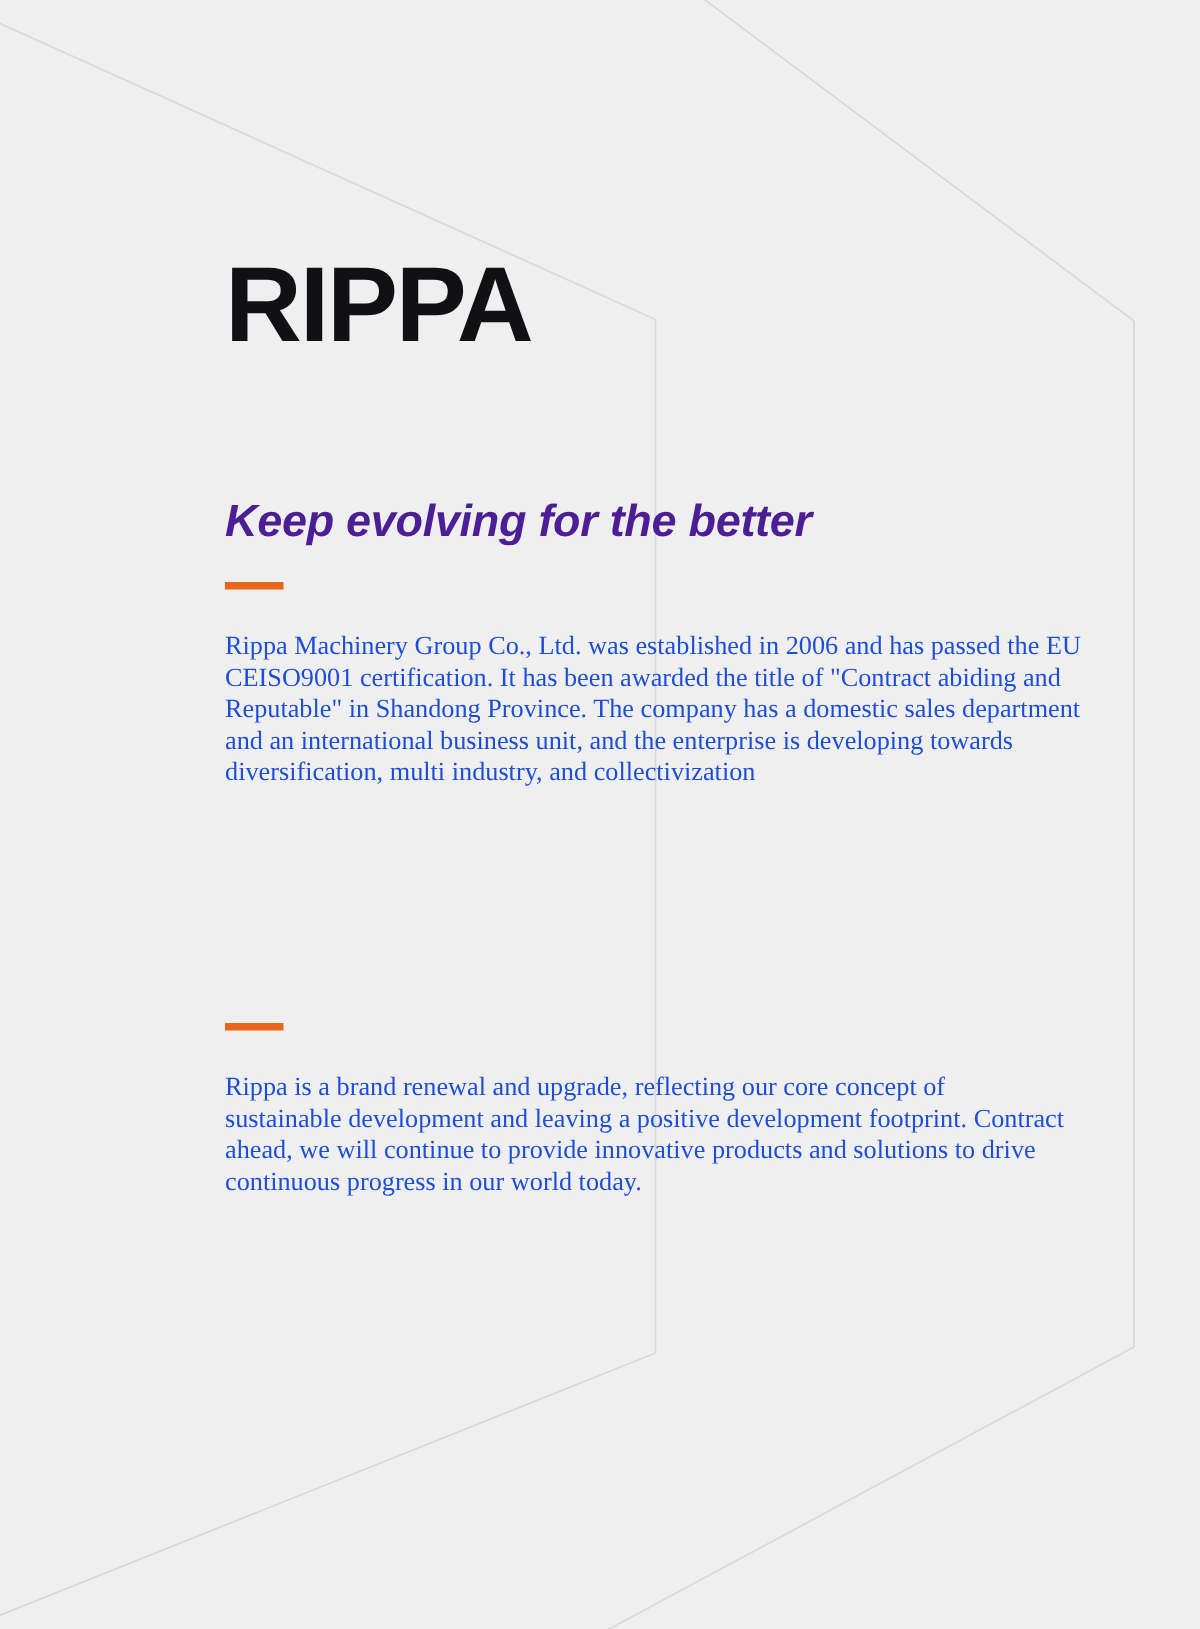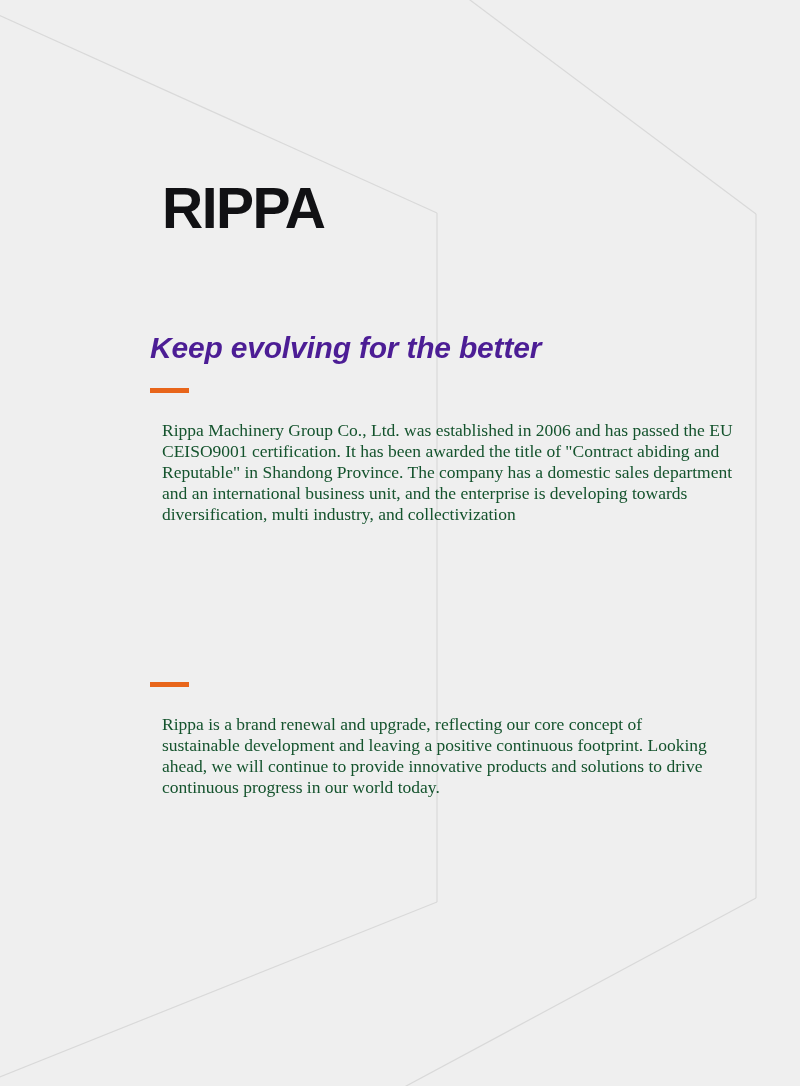--- a/index.html
+++ b/index.html
@@ -33,25 +33,25 @@
     left: 150px;
     top: 0;
     width: 600px;
   }
   .brand-logo {
     position: absolute;
     left: 0;
     top: 168px;
     font-family: "Liberation Sans", sans-serif;
     font-weight: bold;
-    font-size: 57px;
+    font-size: 71px;
     letter-spacing: -1.5px;
     line-height: 1;
     color: #111114;
-    margin: 12px;
+    margin: 0;
     white-space: nowrap;
   }
   .section-one {
     position: absolute;
     left: 0;
     top: 330px;
     width: 600px;
   }
   .section-two {
     position: absolute;
@@ -73,22 +73,22 @@
   .heading-rule {
     width: 39px;
     height: 5px;
     background: #e8651a;
     margin-top: 22px;
   }
   .body-copy {
     font-family: "Liberation Serif", serif;
     font-size: 17.5px;
     line-height: 21px;
-    color: #14532d;
-    margin: 12px;
+    color: #1d4ed8;
+    margin: 0;
     width: 588px;
   }
   .section-one .body-copy {
     margin-top: 27px;
   }
   .section-two .body-copy {
     margin-top: 27px;
     width: 560px;
   }
 </style>
@@ -113,17 +113,17 @@
     <h1 class="brand-logo">RIPPA</h1>
 
     <section class="section-one">
       <h2 class="section-heading">Keep evolving for the better</h2>
       <div class="heading-rule"></div>
       <p class="body-copy">Rippa Machinery Group Co., Ltd. was established in 2006 and has passed the EU CEISO9001 certification. It has been awarded the title of "Contract abiding and Reputable" in Shandong Province. The company has a domestic sales department and an international business unit, and the enterprise is developing towards diversification, multi industry, and collectivization</p>
     </section>
 
     <section class="section-two">
       <div class="heading-rule"></div>
-      <p class="body-copy">Rippa is a brand renewal and upgrade, reflecting our core concept of sustainable development and leaving a positive continuous footprint. Looking ahead, we will continue to provide innovative products and solutions to drive continuous progress in our world today.</p>
+      <p class="body-copy">Rippa is a brand renewal and upgrade, reflecting our core concept of sustainable development and leaving a positive development footprint. Contract ahead, we will continue to provide innovative products and solutions to drive continuous progress in our world today.</p>
     </section>
 
   </div>
 </div>
 
 </body></html>

